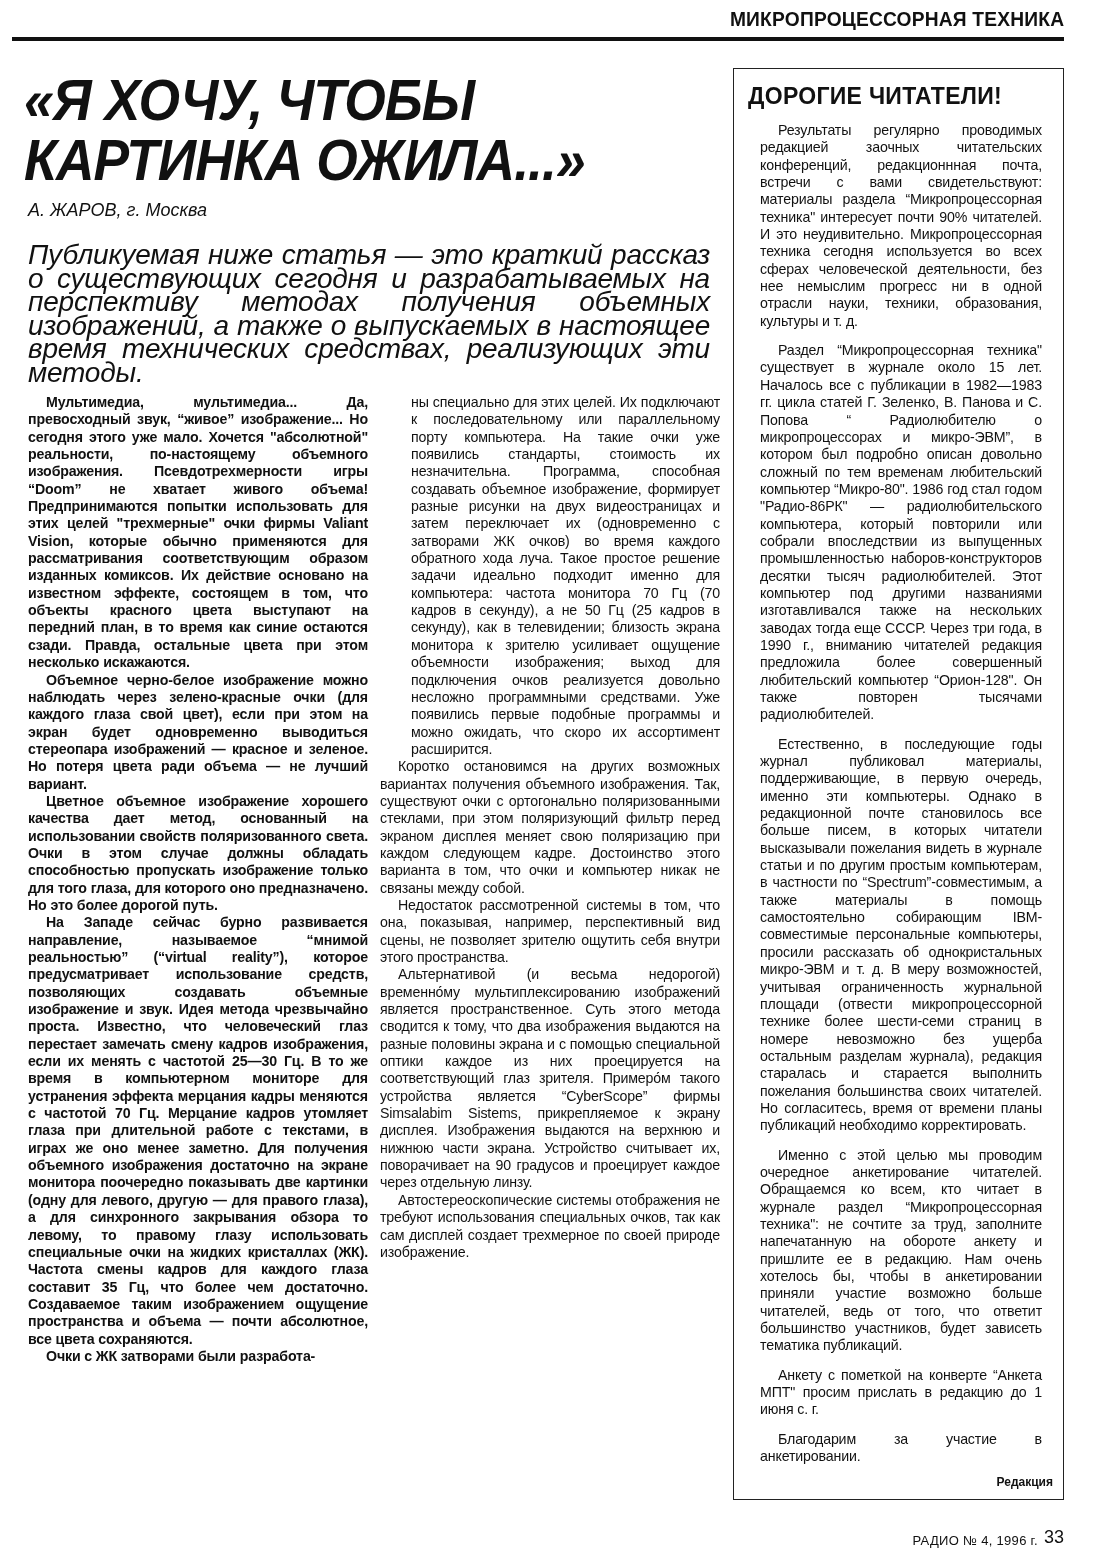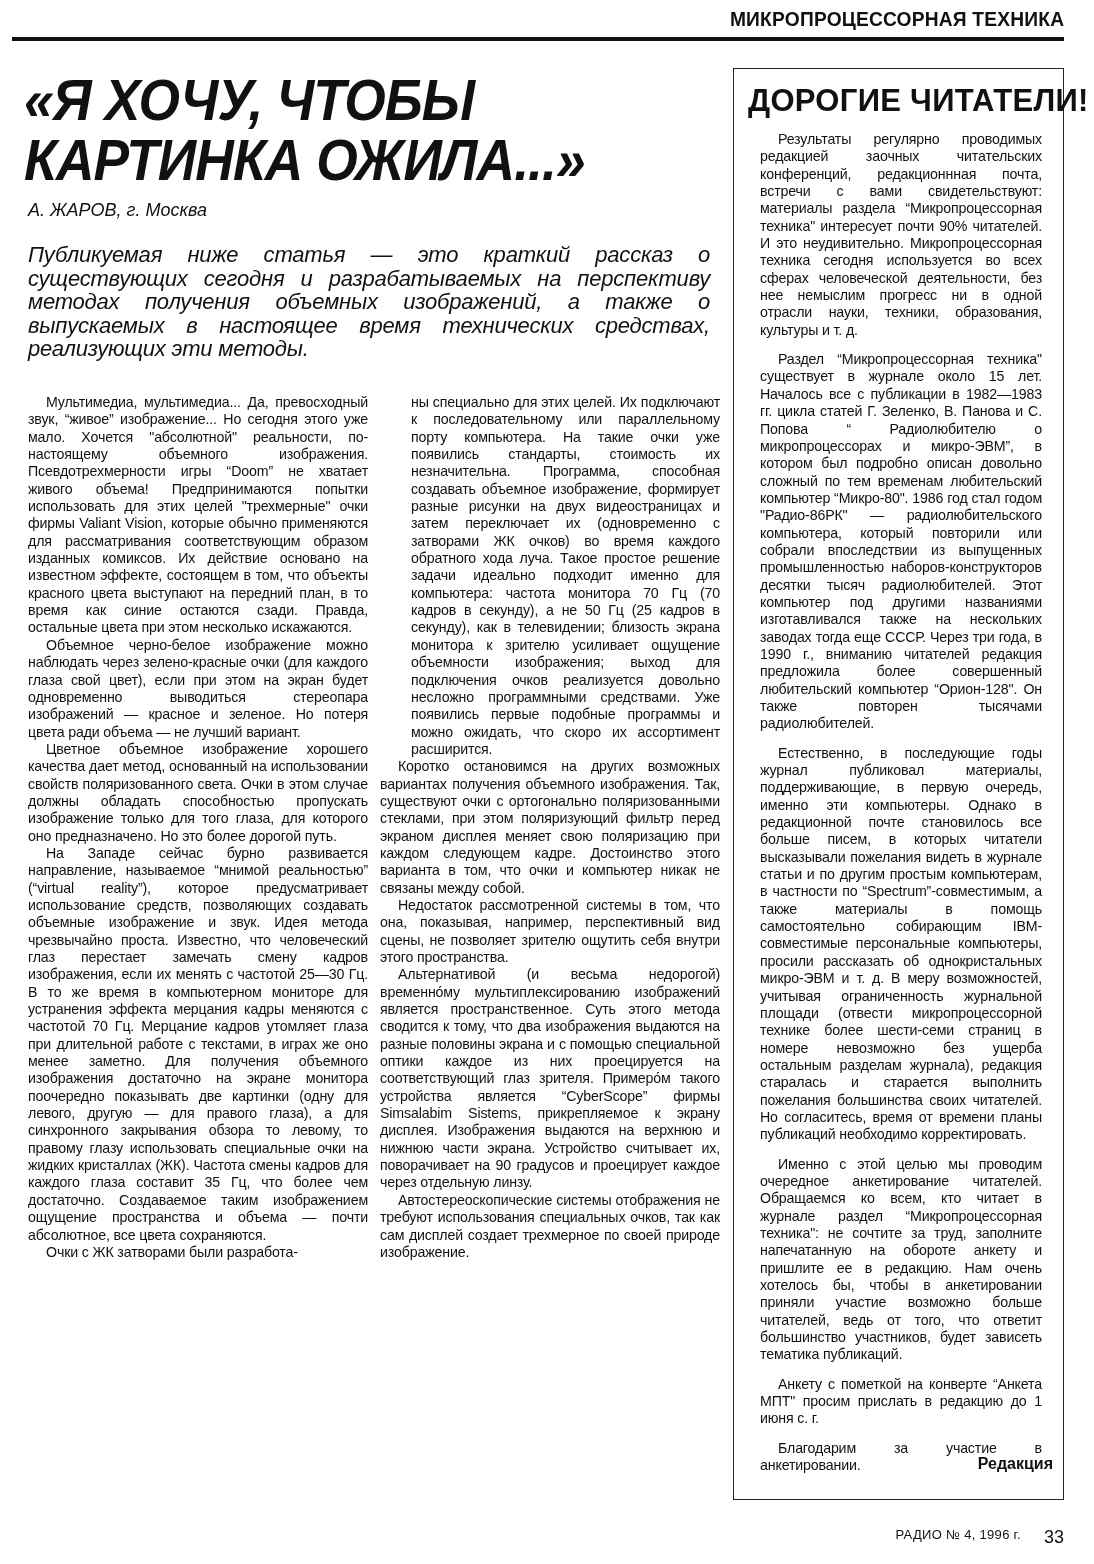--- a/index.html
+++ b/index.html
@@ -20,47 +20,47 @@
     font-family: "Liberation Sans", sans-serif; font-weight: bold; font-style: italic;
     font-size: 58px; line-height: 60px; letter-spacing: -1px; margin: 0;
     transform: scaleX(0.92); transform-origin: left;
   }
   .byline {
     position: absolute; left: 28px; top: 200px;
     font-weight: normal; font-style: italic; font-size: 18px;
   }
   .lead {
     position: absolute; left: 28px; top: 243px; width: 682px;
-    font-style: italic; font-size: 22px; line-height: 23.5px; text-align: justify;
+    font-style: italic; font-size: 28px; line-height: 23.5px; text-align: justify;
     letter-spacing: -0.2px;
   }
   .col {
     position: absolute; top: 394px; width: 340px;
     font-size: 14.2px; line-height: 17.35px; text-align: justify; hyphens: manual;
     letter-spacing: -0.15px;
   }
   .col p { margin: 0; text-indent: 18px; }
   .col p.cont { text-indent: 0; margin-left: 31px; }
-  .col-left { left: 28px; }
+  .col-left { left: 28px; font-weight: bold; }
   .col-mid { left: 380px; }
   .box {
     position: absolute; left: 733px; top: 68px; width: 331px; height: 1432px;
     border: 1.5px solid #222; box-sizing: border-box; padding: 10px 9px 0 14px;
   }
   .box-title {
-    font-weight: bold; font-size: 31px; letter-spacing: 0.3px; margin: 4px 0 6px 0;
+    font-weight: bold; font-size: 23px; letter-spacing: 0.3px; margin: 4px 0 6px 0;
     white-space: nowrap;
   }
   .box-body { font-size: 14.2px; line-height: 17.35px; text-align: justify; letter-spacing: -0.15px; }
   .box-body p { margin: 12px; text-indent: 18px; }
   .box-sign {
-    position: absolute; right: 10px; bottom: 26px; font-weight: bold; font-size: 16px;
+    position: absolute; right: 10px; bottom: 10px; font-weight: bold; font-size: 12px;
   }
   .footer {
-    position: absolute; right: 30px; top: 1527px; display: flex; align-items: flex-start; gap: 23px;
+    position: absolute; right: 30px; top: 1527px; display: flex; align-items: flex-end; gap: 6px;
   }
   .footer-issue { font-size: 13px; letter-spacing: 0.3px; }
   .footer-page { font-weight: normal; font-size: 18px; }
 </style>
 </head>
 <body>
 
 <div class="section-header">МИКРОПРОЦЕССОРНАЯ ТЕХНИКА</div>
 <div class="header-rule"></div>
 

